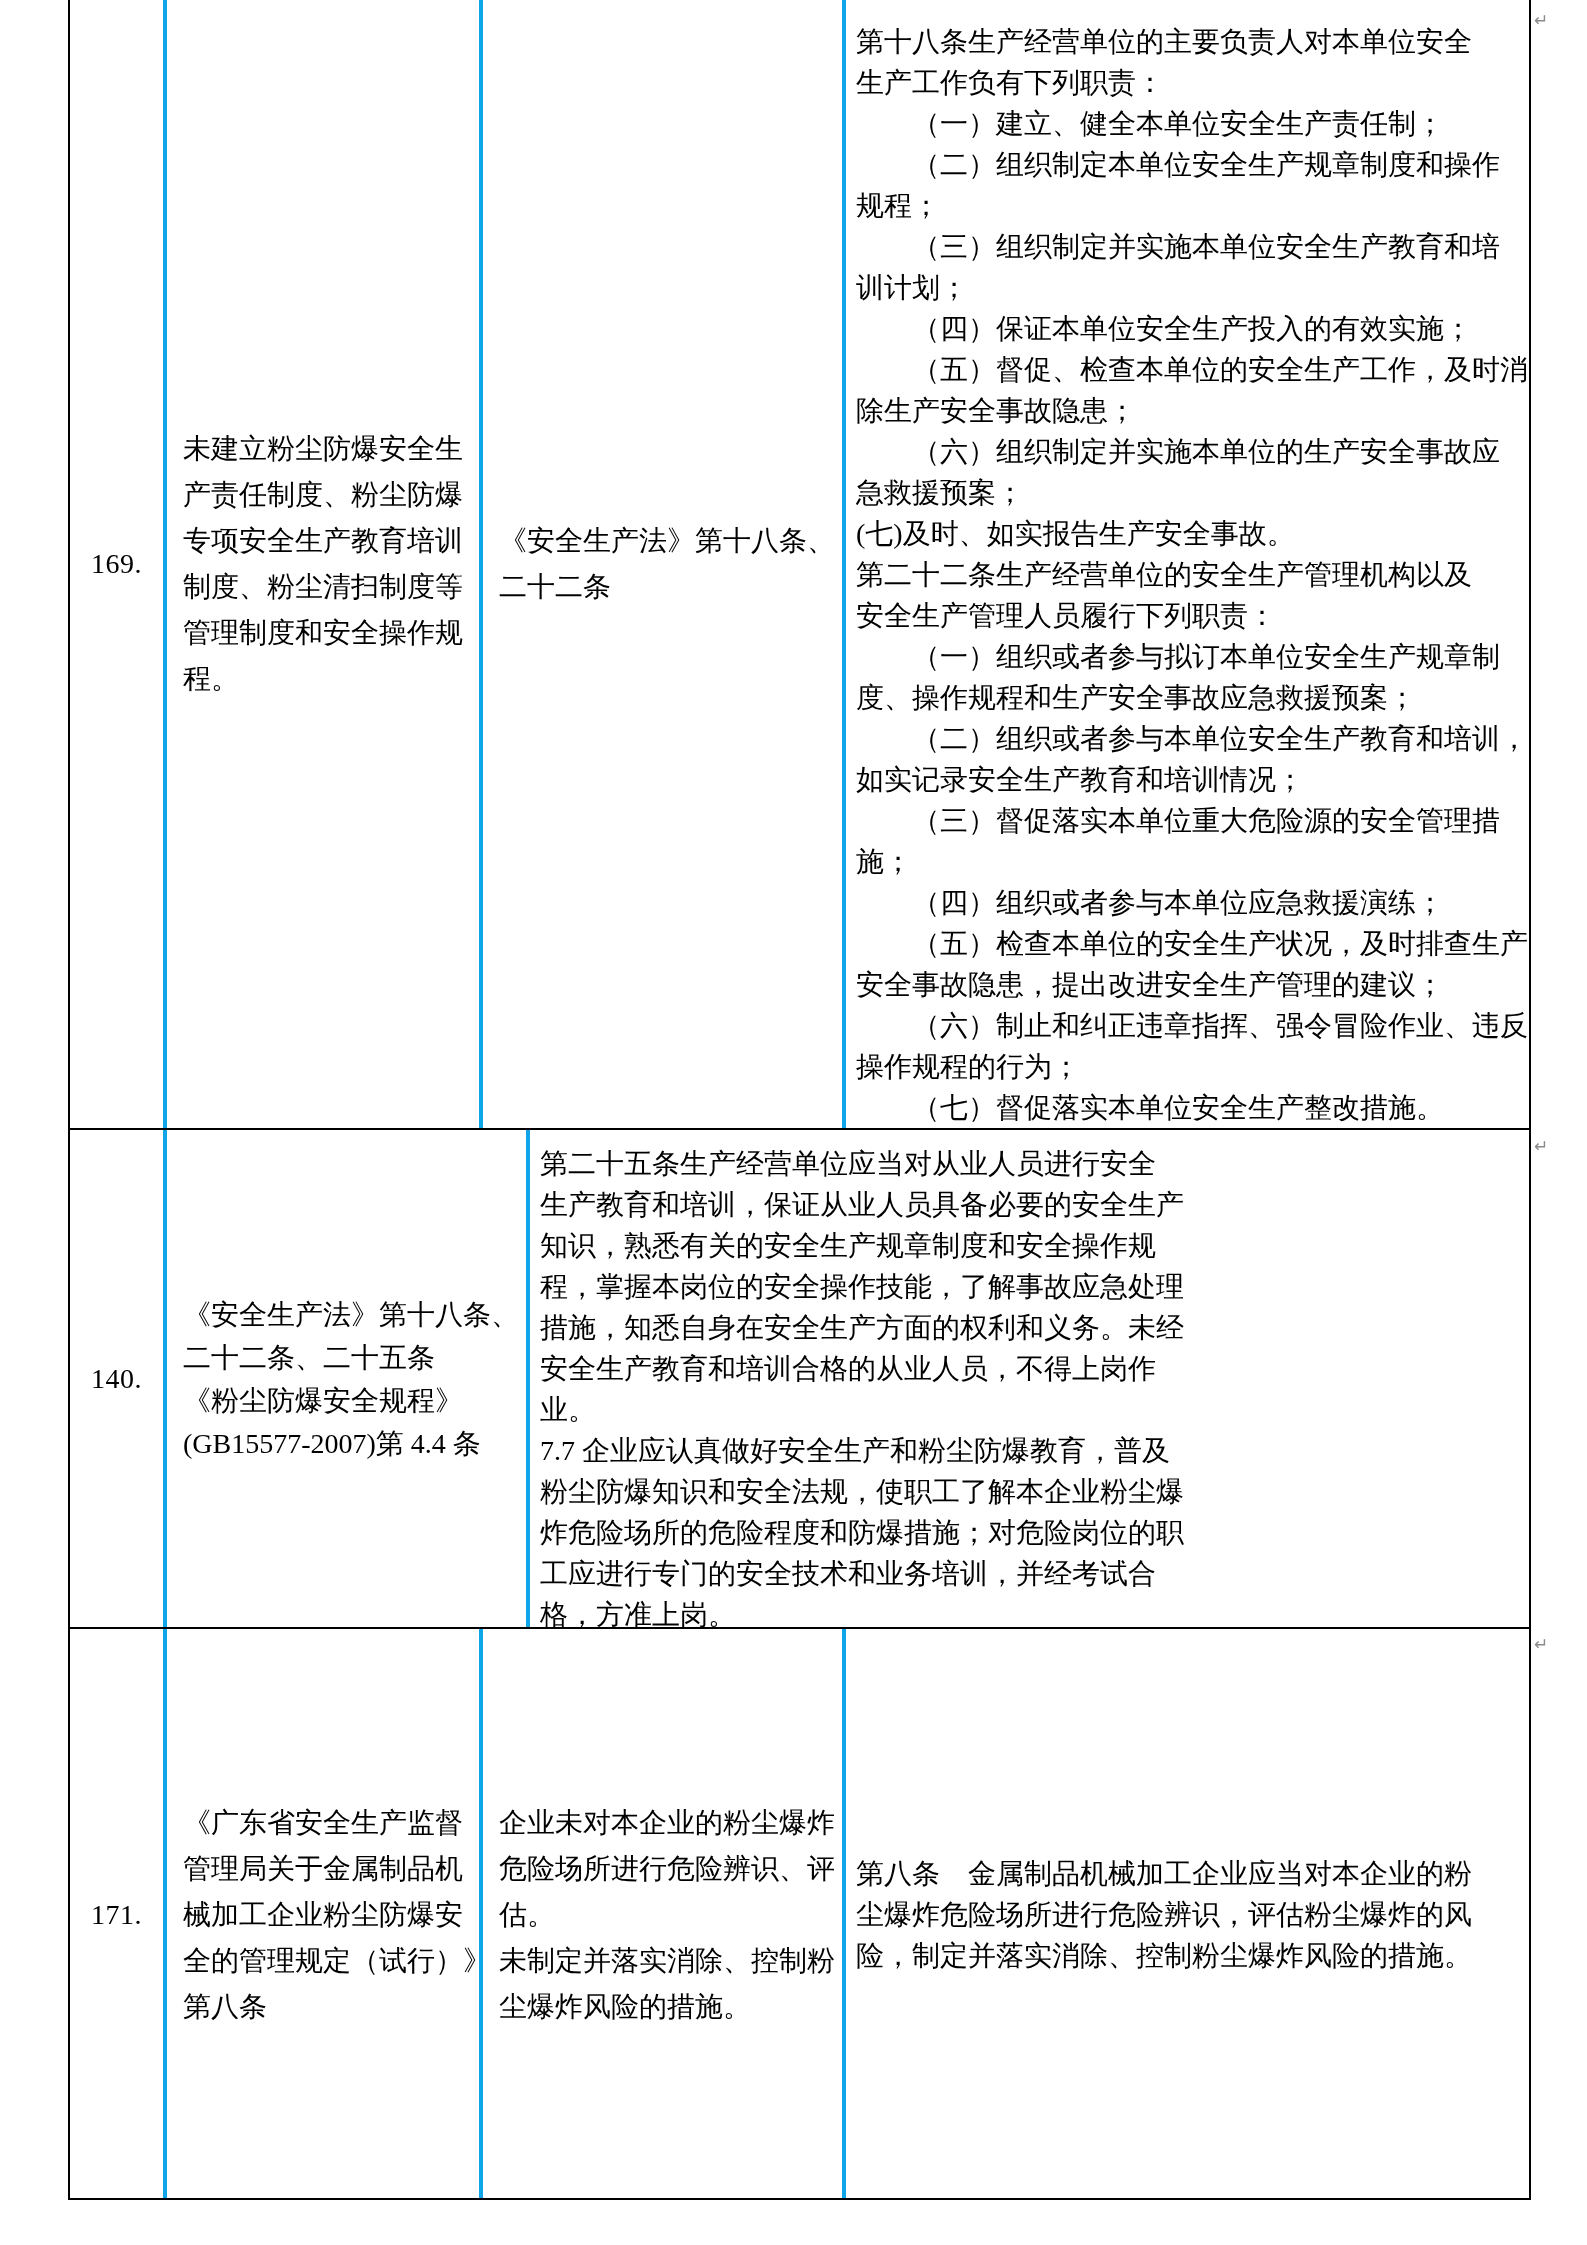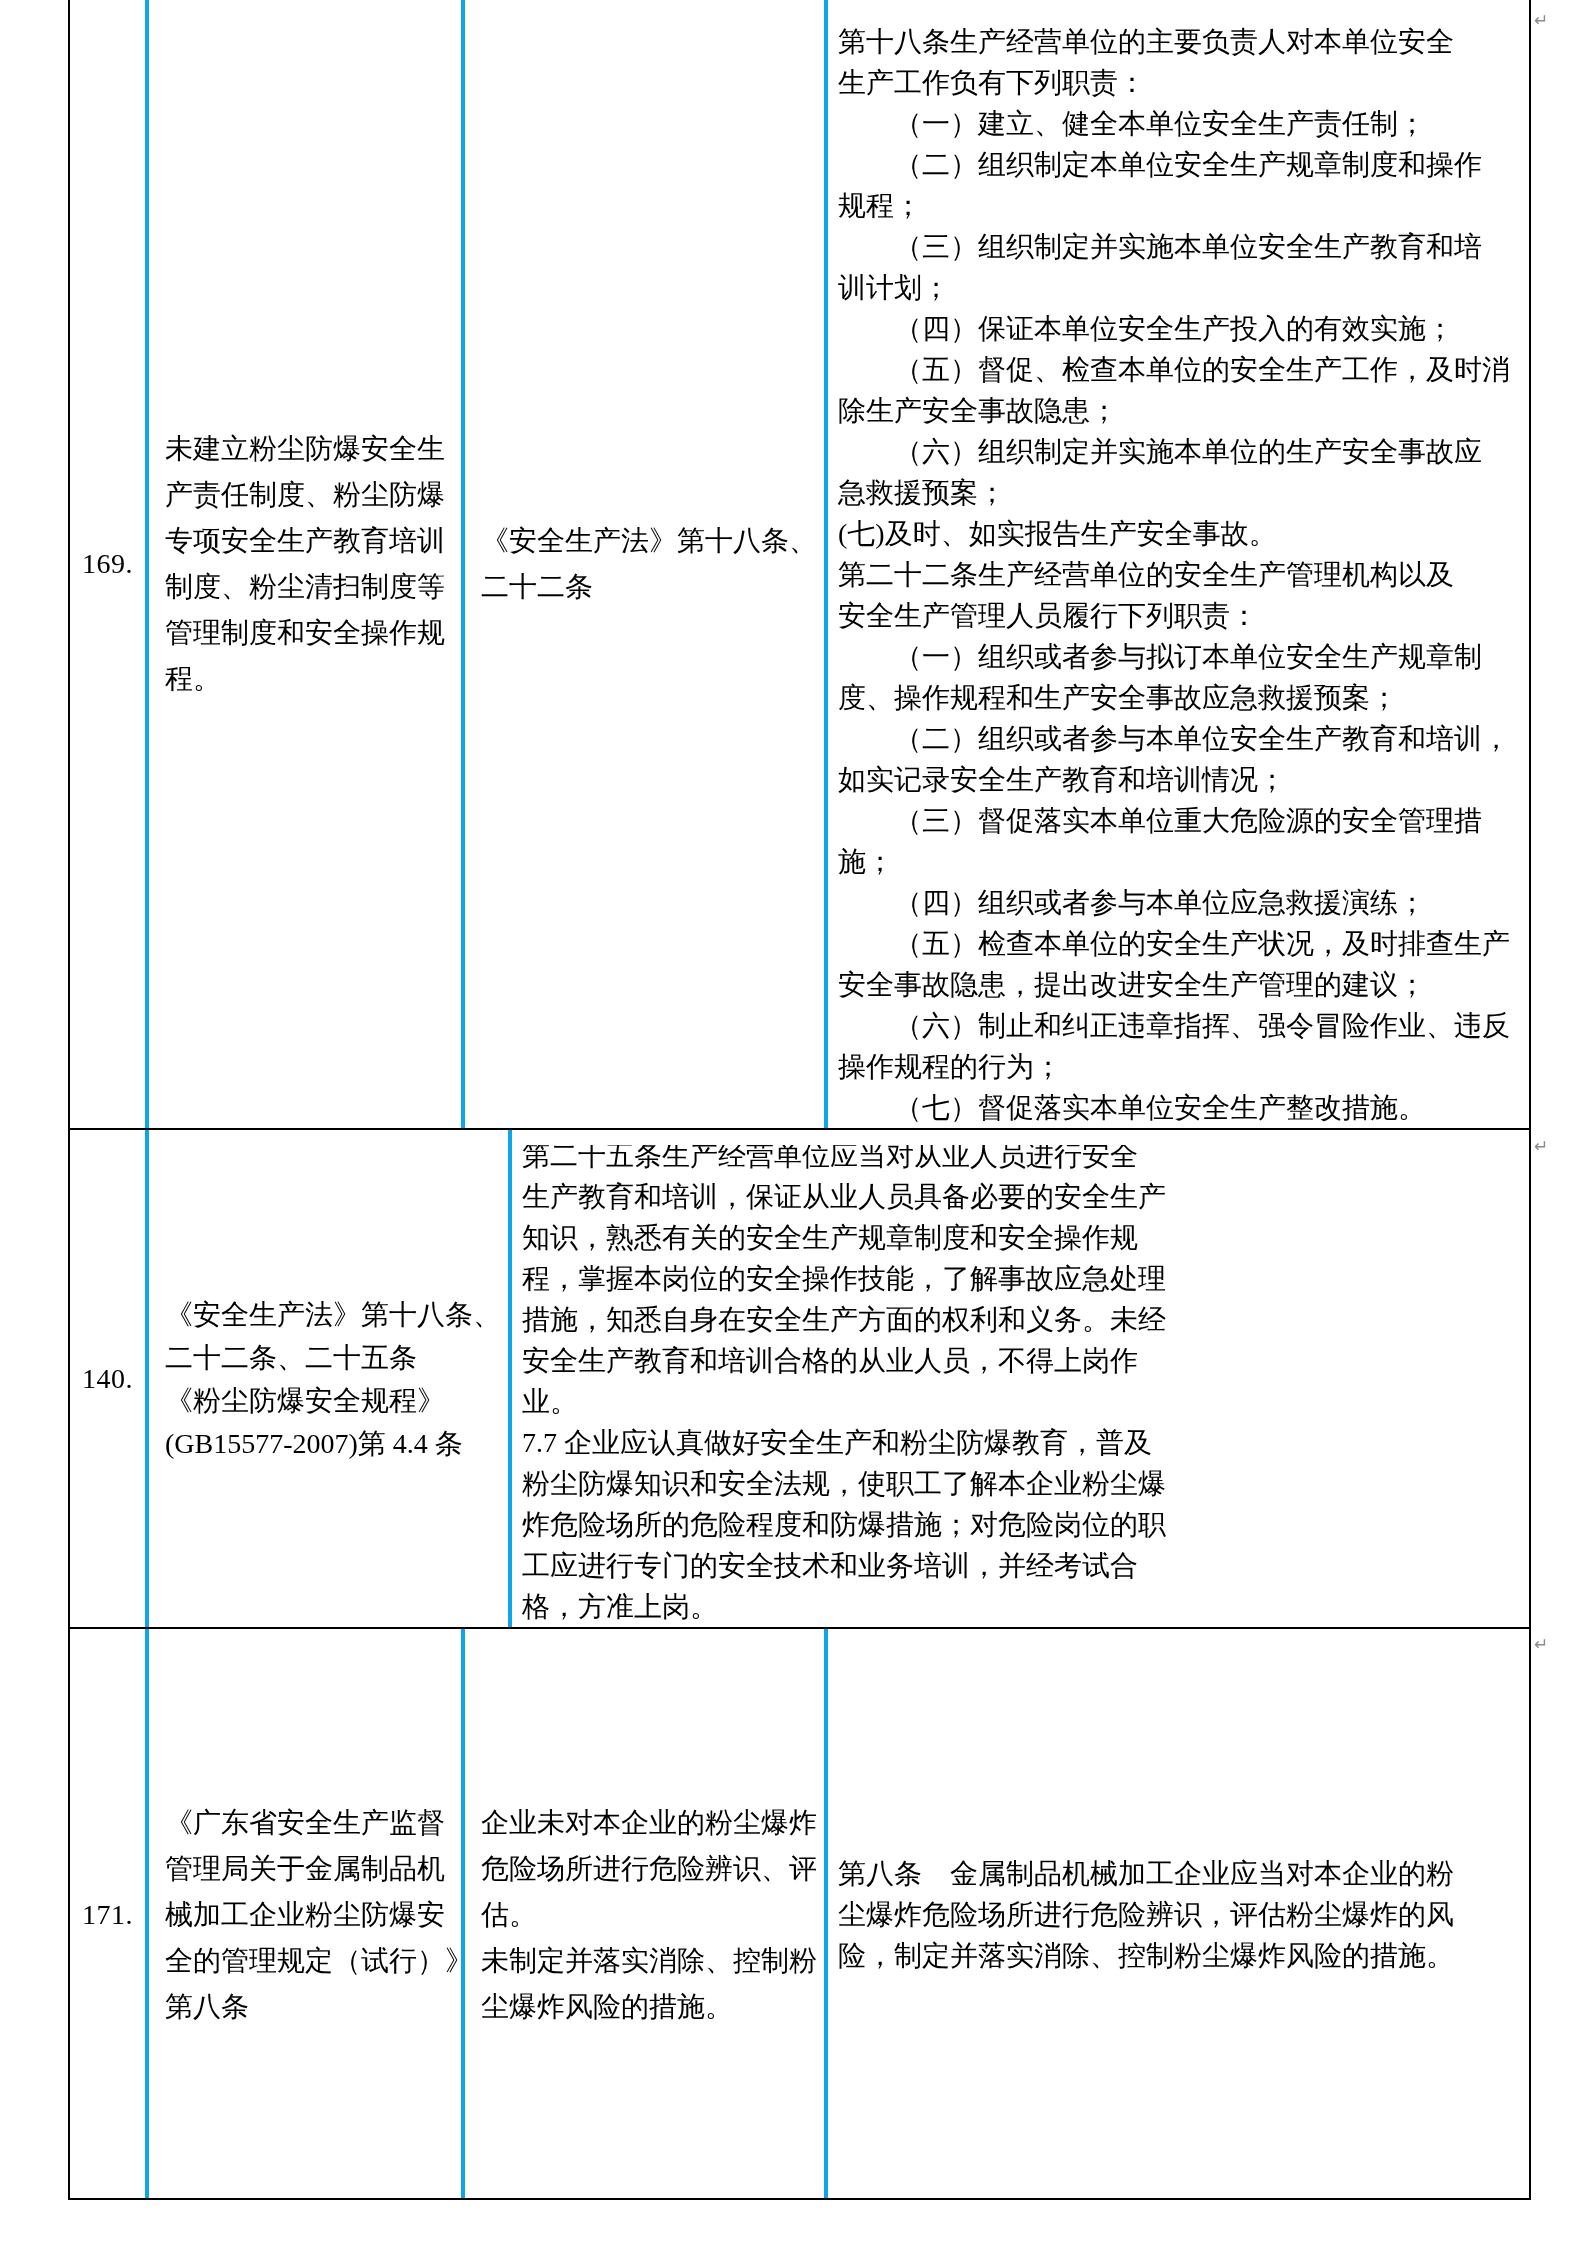--- a/index.html
+++ b/index.html
@@ -29,36 +29,36 @@
   .row-169{height:1130px;}
   .row-170{height:499px;}
   .row-171{height:571px;}
   .cell{
     box-sizing:border-box;
     border-right:4px solid #0ea5e9;
     overflow:hidden;
     display:flex;
   }
   .cell:last-child{border-right:none;}
-  .c1{width:79px;align-items:center;justify-content:center;}
+  .c1{width:97px;align-items:center;justify-content:center;}
   .c2{width:316px;}
   .c3{width:363px;}
   .c4{flex:1;}
   .txt{
     font-size:28px;
     white-space:pre;
     overflow:hidden;
   }
   .num{
     font-size:28px;
     letter-spacing:0.5px;
   }
   
   .v-center{align-items:center;}
-  .v-top{align-items:flex-end;margin-top:15px;}
+  .v-top{align-items:center;margin-top:15px;}
   
   .lh46{line-height:46px;}
   .lh43{line-height:43px;}
   .lh41{line-height:41px;}
   .pad-c2{padding-left:16px;padding-right:6px;}
   .pad-c3{padding-left:16px;padding-right:6px;}
   .pad-c4{padding-left:10px;padding-right:6px;}
   .pt8{padding-top:8px;}
   .pt6{padding-top:6px;}
   .end-row-mark{

